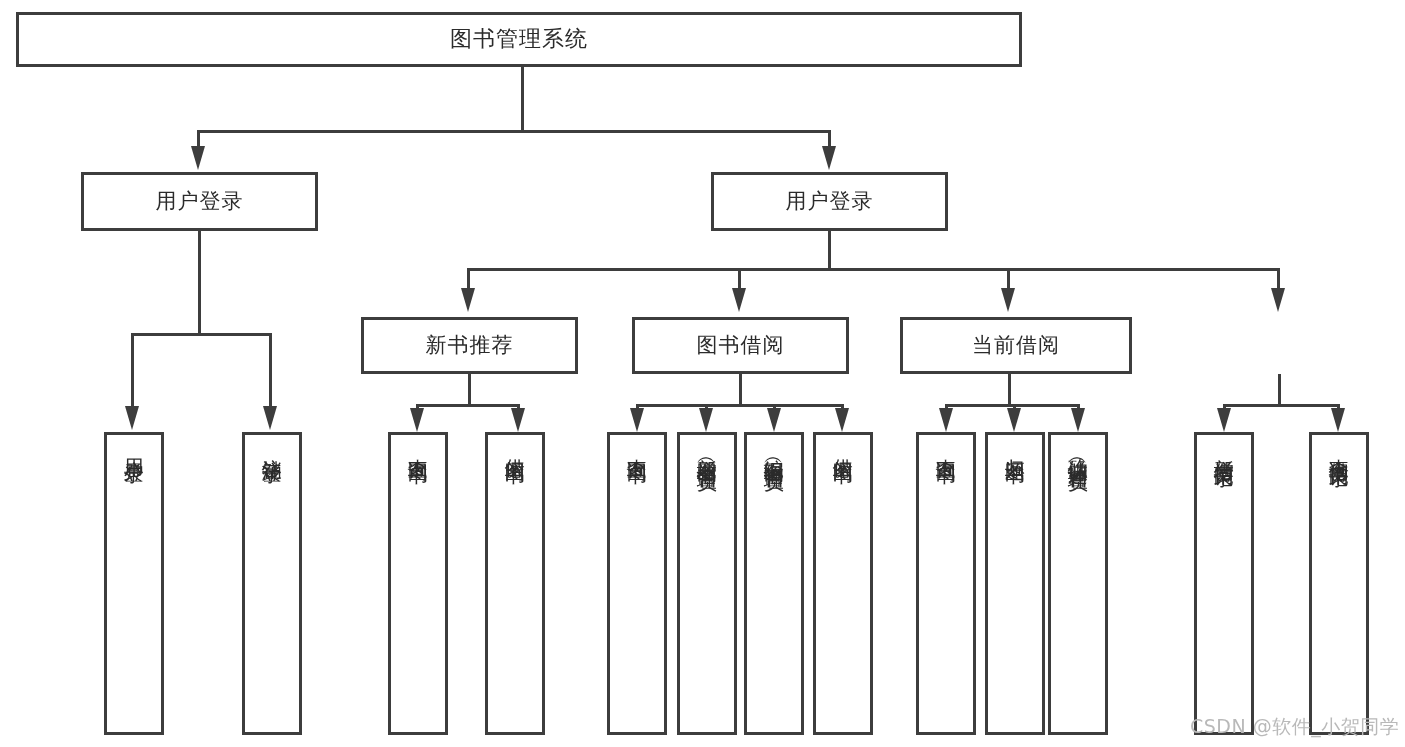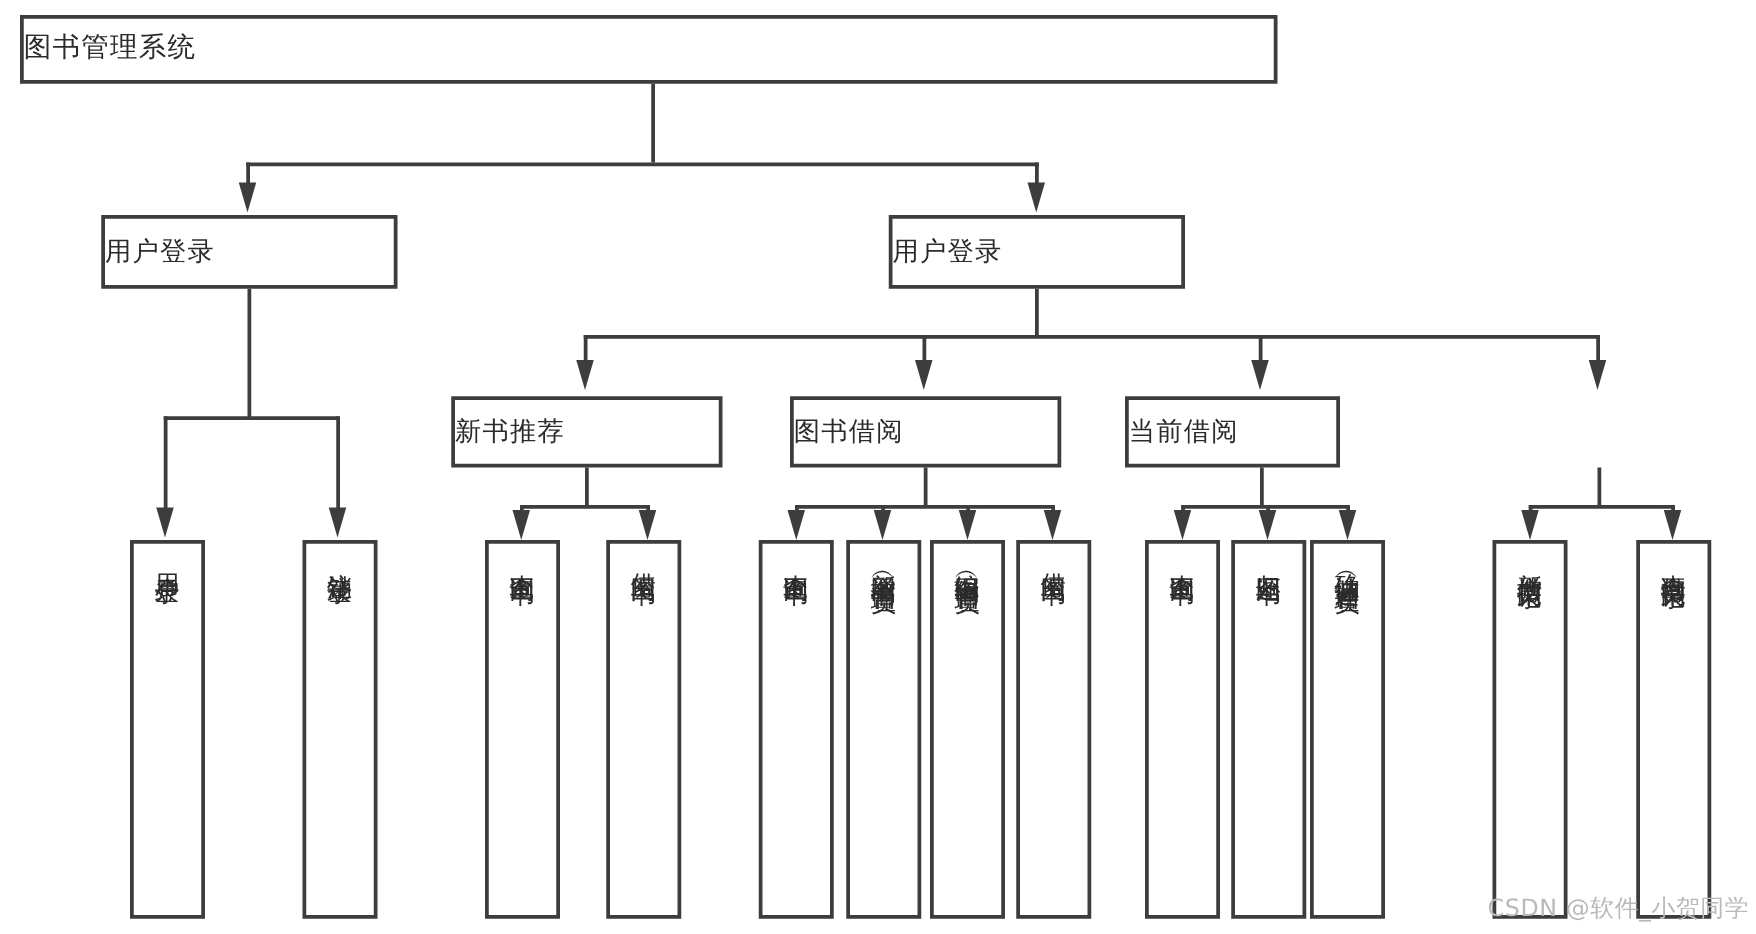--- a/index.html
+++ b/index.html
@@ -20,21 +20,21 @@
   }
 
   
   .node {
     position: absolute;
     box-sizing: border-box;
     background: #ffffff;
     border: 3px solid #3d3d3d;
     display: flex;
     align-items: center;
-    justify-content: flex-start;
+    justify-content: center;
     color: #2b2b2b;
   }
   .node .label {
     font-size: 21px;
     line-height: 1.1;
     letter-spacing: 1px;
     white-space: nowrap;
   }
   .node.root .label { font-size: 22px; }
   .node.lvl2 .label { font-size: 21px; }
@@ -127,21 +127,21 @@
   <div class="arrow" style="left:1001px; top:288px;"></div>
   <div class="vline" style="left:1277px; top:268px; width:3px; height:22px;"></div>
   <div class="arrow" style="left:1271px; top:288px;"></div>
 
   <div class="node lvl3" style="left:632px; top:317px; width:217px; height:57px;">
     <span class="label">图书借阅</span>
   </div>
   <div class="node lvl3" style="left:361px; top:317px; width:217px; height:57px;">
     <span class="label">新书推荐</span>
   </div>
-  <div class="node lvl3" style="left:900px; top:317px; width:172px; height:57px;">
+  <div class="node lvl3" style="left:900px; top:317px; width:232px; height:57px;">
     <span class="label">当前借阅</span>
   </div>
 
   <div class="vline" style="left:468px; top:374px; width:3px; height:32px;"></div>
   <div class="hline" style="left:416px; top:404px; width:104px; height:3px;"></div>
   <div class="vline" style="left:416px; top:404px; width:3px; height:6px;"></div>
   <div class="arrow" style="left:410px; top:408px;"></div>
   <div class="vline" style="left:517px; top:404px; width:3px; height:6px;"></div>
   <div class="arrow" style="left:511px; top:408px;"></div>
 

